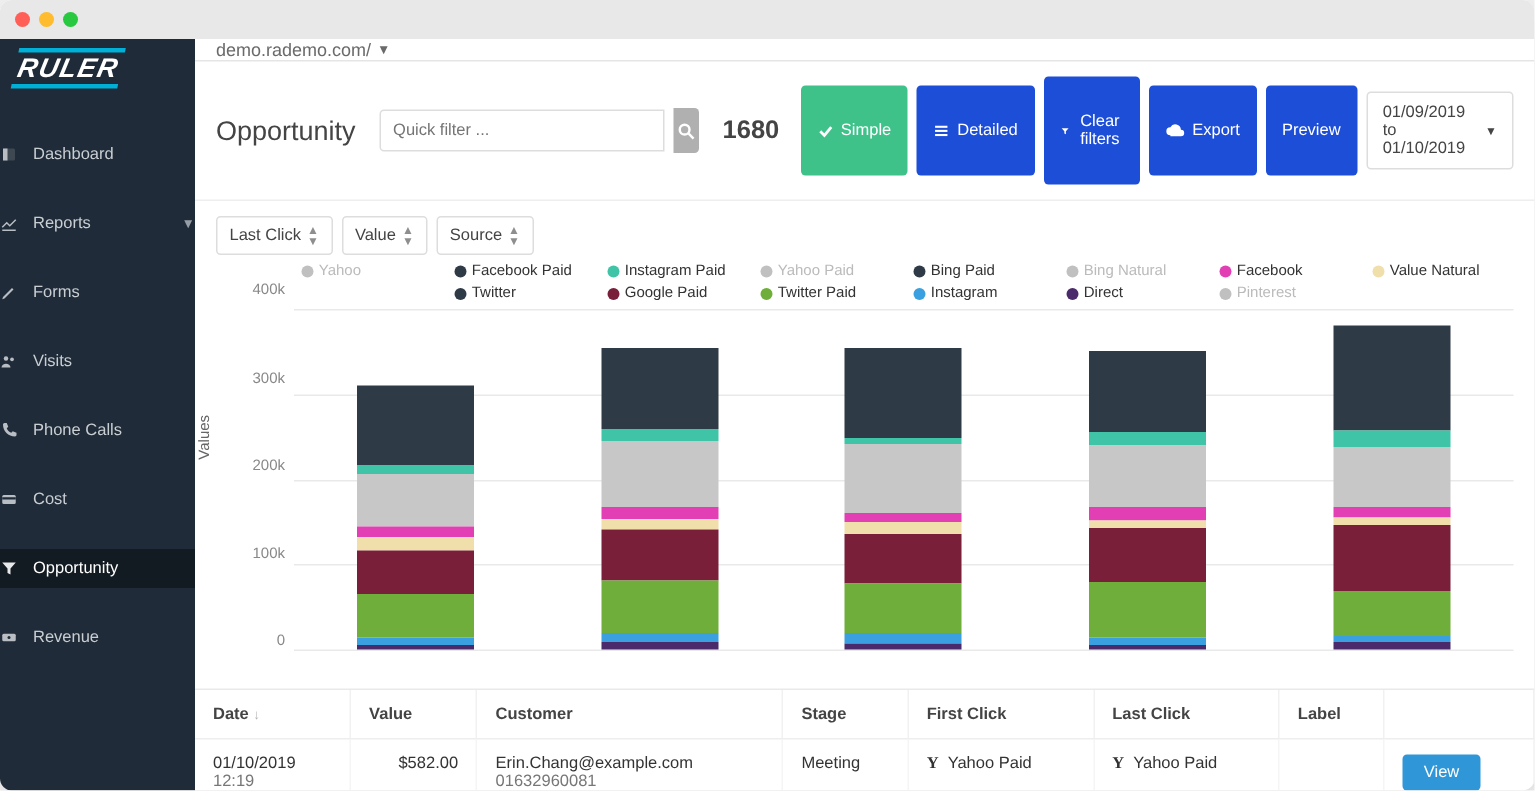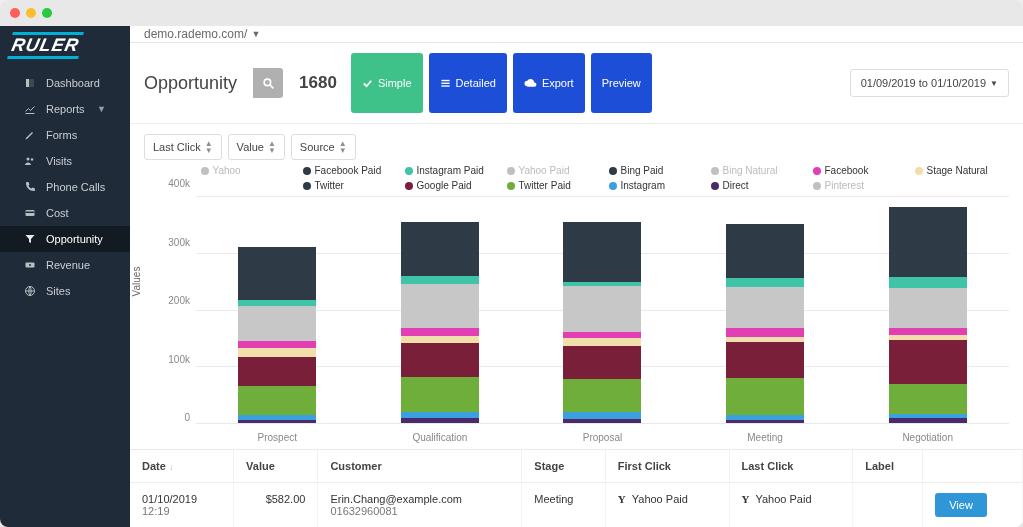--- a/index.html
+++ b/index.html
@@ -6,21 +6,21 @@
 body { font-family: "Helvetica Neue", Arial, sans-serif; font-size: 12px; color: #333; background: #f4f4f4; }
 .window { width: 1023px; height: 527px; background: #fff; border-radius: 8px; overflow: hidden; box-shadow: 0 6px 24px rgba(0,0,0,.15); position: relative; display: flex; flex-direction: column; }
 .titlebar { height: 26px; background: #e8e8e8; display: flex; align-items: center; padding: 0 10px; gap: 6px; }
 .dot { width: 10px; height: 10px; border-radius: 50%; }
 .dot.red { background:#ff5f57; } .dot.yellow{background:#febc2e;} .dot.green{background:#28c840;}
 .app { flex: 1; display: flex; min-height: 0; }
 .sidebar { width: 130px; background: #1f2b38; color: #c9ced3; display:flex; flex-direction:column; }
 .logo { height: 38px; display:flex; align-items:center; padding:0 10px; font-style:italic; font-weight:900; font-size:18px; letter-spacing:1px; color:#fff; background:#1f2b38; }
 .logo .underline { display:inline-block; border-bottom:3px solid #00b0d6; border-top:3px solid #00b0d6; padding:0 2px; transform:skewX(-12deg); }
 .nav { list-style:none; padding-top:6px; }
-.nav li { display:flex; align-items:center; gap:10px; padding:7px 24px; font-size:11px; cursor:pointer; color:#c9ced3; }
+.nav li { display:flex; align-items:center; gap:10px; padding:7px 0; font-size:11px; cursor:pointer; color:#c9ced3;margin-top:20px; }
 .nav li.active { background:#121a22; color:#fff; }
 .nav li .ico { width:12px; height:12px; display:inline-flex; align-items:center; justify-content:center; opacity:.9; }
 .nav li .chev { margin-left:auto; font-size:9px; opacity:.7; }
 .main { flex:1; display:flex; flex-direction:column; min-width:0; }
 .topbar { height:38px; border-bottom:1px solid #e5e5e5; display:flex; align-items:center; padding:0 14px; font-size:12px; color:#6a6a6a; }
 .topbar .caret { margin-left:4px; font-size:9px; }
 .toolbar { display:flex; align-items:center; padding:10px 14px; gap:6px; border-bottom:1px solid #eee; }
 .title { font-size:18px; font-weight:400; color:#444; margin-right:10px; }
 .qf { flex:0 0 190px; border:1px solid #ddd; border-radius:3px 0 0 3px; padding:7px 8px; font-size:11px; color:#888; }
 .searchbtn { width:30px; height:30px; background:#b0b0b0; border:none; border-radius:0 3px 3px 0; display:flex; align-items:center; justify-content:center; color:#fff; cursor:pointer; }
@@ -138,58 +138,56 @@
           </li>
           <li>
             <span class="ico">
               <svg width="12" height="12" viewBox="0 0 24 24" fill="currentColor">
                 <rect x="3" y="7" width="18" height="10" rx="2"></rect>
                 <circle cx="12" cy="12" r="2" fill="#1f2b38"></circle>
               </svg>
             </span>
             <span>Revenue</span>
           </li>
-          <li>
-            <span class="ico">
-              <svg width="12" height="12" viewBox="0 0 24 24" fill="none" stroke="currentColor" stroke-width="2">
-                <circle cx="12" cy="12" r="9"></circle>
-                <path d="M3 12h18M12 3c3 3 3 15 0 18M12 3c-3 3-3 15 0 18"></path>
-              </svg>
-            </span>
-            <span>Sites</span>
-          </li>
         </ul>
     </aside>
     <section class="main">
       <div class="topbar">
         <span>demo.rademo.com/</span>
         <span class="caret">▼</span>
       </div>
       <div class="toolbar">
         <div class="title">Opportunity</div>
+        <input class="qf" placeholder="Quick filter ..." style="">
         <button class="searchbtn">
           <svg width="13" height="13" viewBox="0 0 24 24" fill="none" stroke="#fff" stroke-width="3">
               <circle cx="10" cy="10" r="6"></circle>
               <line x1="15" y1="15" x2="21" y2="21"></line>
             </svg>
         </button>
         <div class="count">1680</div>
         <button class="btn green">
           <svg width="11" height="11" viewBox="0 0 24 24" fill="none" stroke="#fff" stroke-width="4">
               <polyline points="4,12 10,18 20,6"></polyline>
             </svg>
           <span>Simple</span>
         </button>
         <button class="btn light">
           <svg width="11" height="11" viewBox="0 0 24 24" fill="#fff">
               <rect x="3" y="4" width="18" height="3"></rect>
               <rect x="3" y="10" width="18" height="3"></rect>
               <rect x="3" y="16" width="18" height="3"></rect>
             </svg>
           <span>Detailed</span>
+        </button>
+        <button class="btn light">
+          <svg width="11" height="11" viewBox="0 0 24 24" fill="#fff">
+              <polygon points="3,4 21,4 14,12 14,20 10,18 10,12"></polygon>
+            </svg>
+          <span>Clear filters</span>
         </button>
         <button class="btn light">
           <svg width="13" height="11" viewBox="0 0 24 18" fill="#fff">
               <path d="M6 14a5 5 0 010-10 7 7 0 0113 3 4 4 0 010 8H6z"></path>
             </svg>
           <span>Export</span>
         </button>
         <button class="btn light">
           <span>Preview</span>
         </button>
@@ -259,21 +257,21 @@
                 <div class="legitem dim">
                   <span class="sw" style="background:#c0c0c0"></span>
                   <span>Bing Natural</span>
                 </div>
                 <div class="legitem">
                   <span class="sw" style="background:#e23fb5"></span>
                   <span>Facebook</span>
                 </div>
                 <div class="legitem">
                   <span class="sw" style="background:#f0deab"></span>
-                  <span>Stage Natural</span>
+                  <span>Value Natural</span>
                 </div>
                 <div class="legitem">
                   <span class="sw" style="background:#2f3a47"></span>
                   <span>Twitter</span>
                 </div>
                 <div class="legitem">
                   <span class="sw" style="background:#7a1f3a"></span>
                   <span>Google Paid</span>
                 </div>
                 <div class="legitem">
@@ -349,27 +347,20 @@
                   <div class="seg" style="height:30.5%;background:#2f3a47"></div>
                   <div class="seg" style="height:5%;background:#3fc4a8"></div>
                   <div class="seg" style="height:17.5%;background:#c7c7c7"></div>
                   <div class="seg" style="height:3.25%;background:#e23fb5"></div>
                   <div class="seg" style="height:2.25%;background:#f0deab"></div>
                   <div class="seg" style="height:19.5%;background:#7a1f3a"></div>
                   <div class="seg" style="height:13%;background:#6fae3a"></div>
                   <div class="seg" style="height:1.7500000000000002%;background:#3aa0e0"></div>
                   <div class="seg" style="height:2.25%;background:#4a2a6a"></div>
                 </div>
-              </div>
-            <div class="xlabels" id="xlabels">
-                <div style="width: 78px; text-align: center;">Prospect</div>
-                <div style="width: 78px; text-align: center;">Qualification</div>
-                <div style="width: 78px; text-align: center;">Proposal</div>
-                <div style="width: 78px; text-align: center;">Meeting</div>
-                <div style="width: 78px; text-align: center;">Negotiation</div>
               </div>
           </div>
         </div>
       </div>
 
       <div class="tbl">
         <table>
           <thead>
               <tr id="thead">
                 <th>Date <span style="opacity:.4;font-size:9px;">↓</span></th>

